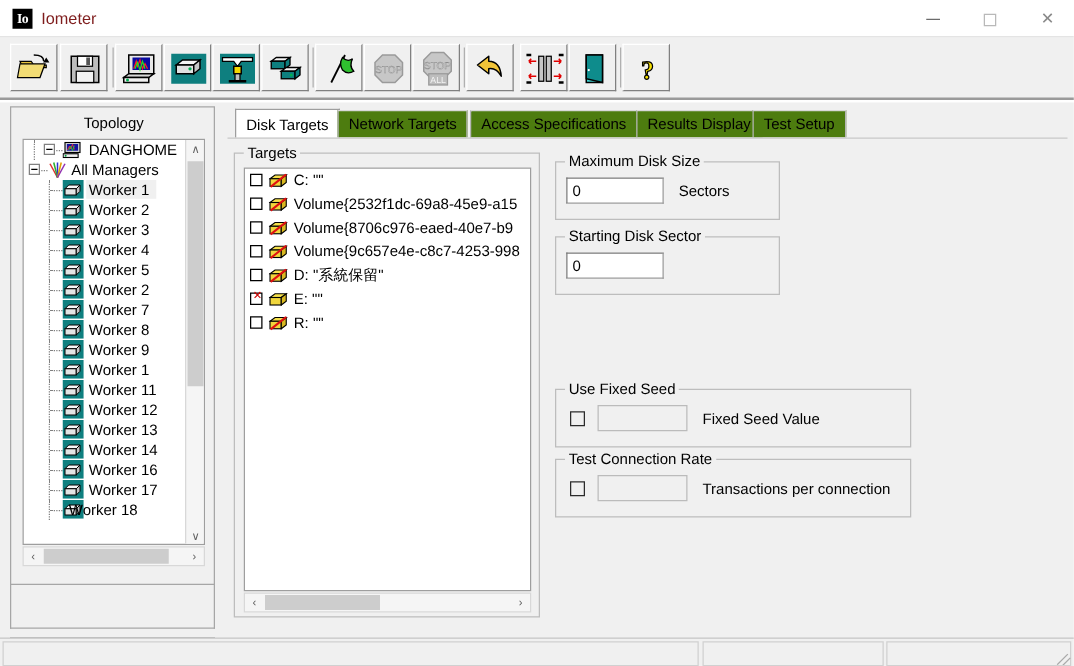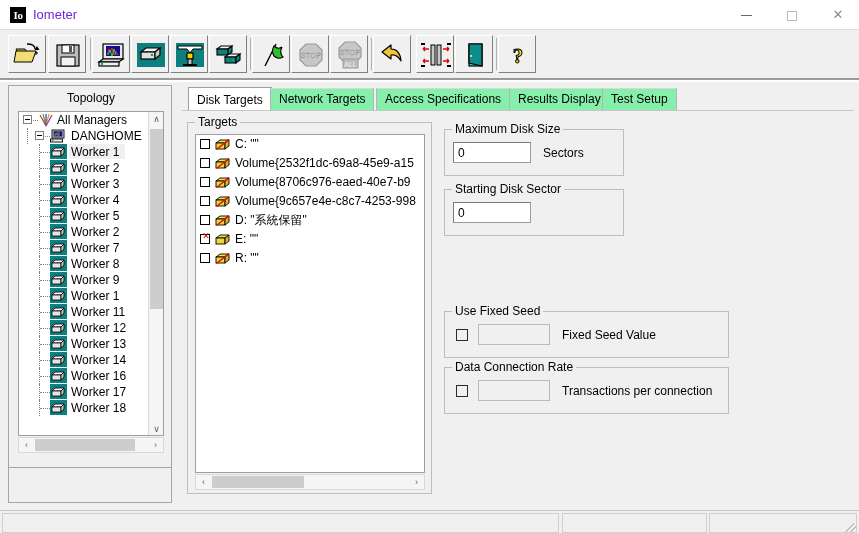--- a/index.html
+++ b/index.html
@@ -24,21 +24,21 @@
     width: 16px; height: 16px;
     background: #000000;
     color: #ffffff;
     font-family: "Liberation Serif", serif;
     font-size: 11px; font-weight: bold;
     line-height: 16px; text-align: center;
     letter-spacing: -0.5px;
   }
   #app-title {
     position: absolute; left: 33px; top: 7px;
-    font-size: 13px; color: #6d28d9;
+    font-size: 13px; color: #7f1d1d;
   }
   .winbtn {
     position: absolute; top: 0; width: 46px; height: 29px;
     color: #606060;
     font-size: 13px;
     line-height: 29px; text-align: center;
     cursor: default;
   }
   #btn-min { left: 723px; }
   #btn-max { left: 769px; }
@@ -164,21 +164,21 @@
 
   
   #tabstrip {
     position: absolute; left: 188px; top: 6px; width: 670px; height: 22px;
   }
   .tab {
     position: absolute; top: 0; height: 22px;
     line-height: 21px;
     padding: 0 8px;
     font-size: 12px;
-    background: #86efac;
+    background: #4d7c0f;
     border-left: 1px solid #b5b5b5;
     border-right: 1px solid #b5b5b5;
     border-top: 1px solid #d8d8d8;
     cursor: default;
     white-space: nowrap;
   }
   .tab.active {
     background: #ffffff;
     border-left: 1px solid #9e9e9e;
     border-right: 1px solid #9e9e9e;
@@ -448,49 +448,49 @@
   </div>
 </div>
 
 <div id="workspace">
 
   <div id="topology-panel">
     <div id="topology-title">Topology</div>
 
     <div id="tree-box">
       <div id="tree-inner">
-
-        <div class="tree-row">
-          <span class="exp-box" style="left:4px"></span>
-          <span class="dash-h" style="left:14px; width:5px;"></span>
-          <svg class="ico-allmgr" style="left:19px" viewBox="0 0 16 14">
-            <path d="M8 13 L2 2" stroke="#E03030" stroke-width="1.2"></path>
-            <path d="M8 13 L5 1" stroke="#30B030" stroke-width="1.2"></path>
-            <path d="M8 13 L8 1" stroke="#3030D0" stroke-width="1.2"></path>
-            <path d="M8 13 L11 1" stroke="#E0A000" stroke-width="1.2"></path>
-            <path d="M8 13 L14 2" stroke="#9030B0" stroke-width="1.2"></path>
-          </svg>
-          <span class="tree-label" style="left:38px">All Managers</span>
-        </div>
 
         <div class="tree-row">
           <span class="dots" style="left:8px;"></span>
           <span class="exp-box" style="left:16px"></span>
           <span class="dash-h" style="left:26px; width:5px;"></span>
           <svg class="ico-host" style="left:31px" viewBox="0 0 17 14">
             <rect x="2" y="1" width="12" height="8" fill="#D8D8D8" stroke="#000" stroke-width="0.9"></rect>
             <rect x="3.5" y="2.2" width="9" height="5.4" fill="#1414A0"></rect>
             <path d="M4 7 l1.5 -3 1 2 1.5 -3.5 1.5 4" stroke="#FF3030" fill="none" stroke-width="0.7"></path>
             <path d="M5 7 l1.5 -3 1.5 3.5 1.5 -4" stroke="#30D030" fill="none" stroke-width="0.7"></path>
             <rect x="0.5" y="10" width="12" height="3" fill="#F0F0F0" stroke="#000" stroke-width="0.9"></rect>
             <circle cx="2.5" cy="11.5" r="0.8" fill="#00A040"></circle>
           </svg>
           <span class="tree-label" style="left:52px">DANGHOME</span>
         </div>
 
+        <div class="tree-row">
+          <span class="exp-box" style="left:4px"></span>
+          <span class="dash-h" style="left:14px; width:5px;"></span>
+          <svg class="ico-allmgr" style="left:19px" viewBox="0 0 16 14">
+            <path d="M8 13 L2 2" stroke="#E03030" stroke-width="1.2"></path>
+            <path d="M8 13 L5 1" stroke="#30B030" stroke-width="1.2"></path>
+            <path d="M8 13 L8 1" stroke="#3030D0" stroke-width="1.2"></path>
+            <path d="M8 13 L11 1" stroke="#E0A000" stroke-width="1.2"></path>
+            <path d="M8 13 L14 2" stroke="#9030B0" stroke-width="1.2"></path>
+          </svg>
+          <span class="tree-label" style="left:38px">All Managers</span>
+        </div>
+
         <div id="worker-rows">
             <div class="tree-row">
               <span class="dots" style="left:20px;"></span>
               <span class="dash-h" style="left:21px; width:10px;"></span>
               <svg class="ico-worker" style="left:31px" viewBox="0 0 17 15">
                 <rect x="0" y="0" width="17" height="15" fill="#0E7F7F"></rect>
                 <path d="M2 7 h9 l3 -3 H5 z" fill="#F7F7F7" stroke="#000" stroke-width="0.8"></path>
                 <rect x="2" y="7" width="9" height="5" fill="#E4E4E4" stroke="#000" stroke-width="0.8"></rect>
                 <path d="M11 7 l3 -3 v5 l-3 3 z" fill="#C4C4C4" stroke="#000" stroke-width="0.8"></path>
               </svg>
@@ -664,21 +664,21 @@
             </div>
             <div class="tree-row">
               <span class="dots" style="left:20px;"></span>
               <span class="dash-h" style="left:21px; width:10px;"></span>
               <svg class="ico-worker" style="left:31px" viewBox="0 0 17 15">
                 <rect x="0" y="0" width="17" height="15" fill="#0E7F7F"></rect>
                 <path d="M2 7 h9 l3 -3 H5 z" fill="#F7F7F7" stroke="#000" stroke-width="0.8"></path>
                 <rect x="2" y="7" width="9" height="5" fill="#E4E4E4" stroke="#000" stroke-width="0.8"></rect>
                 <path d="M11 7 l3 -3 v5 l-3 3 z" fill="#C4C4C4" stroke="#000" stroke-width="0.8"></path>
               </svg>
-              <span class="tree-label" style="left:52px">Worker 18</span>
+              <span class="tree-label" style="left:36px">Worker 18</span>
             </div>
           </div>
       </div>
 
       <div id="tree-vscroll">
         <div class="sb-arrow" style="top:0">∧</div>
         <div id="tree-vthumb"></div>
         <div class="sb-arrow" style="bottom:0; top:auto">∨</div>
       </div>
     </div>
@@ -795,21 +795,21 @@
 
 
     <div class="group rgroup wide" id="grp-fixedseed">
       <span class="glabel">Use Fixed Seed</span>
       <span class="gcheck" style="left:11px; top:17px;"></span>
       <div class="tinput disabled" style="left:33px; top:12px; width:72px;"></div>
       <span class="tunit" style="left:117px; top:16px;">Fixed Seed Value</span>
     </div>
 
     <div class="group rgroup wide" id="grp-connrate">
-      <span class="glabel">Data Connection Rate</span>
+      <span class="glabel">Test Connection Rate</span>
       <span class="gcheck" style="left:11px; top:17px;"></span>
       <div class="tinput disabled" style="left:33px; top:12px; width:72px;"></div>
       <span class="tunit" style="left:117px; top:16px;">Transactions per connection</span>
     </div>
 
 
   </div>
 </div>
 
 <div id="statusbar">

